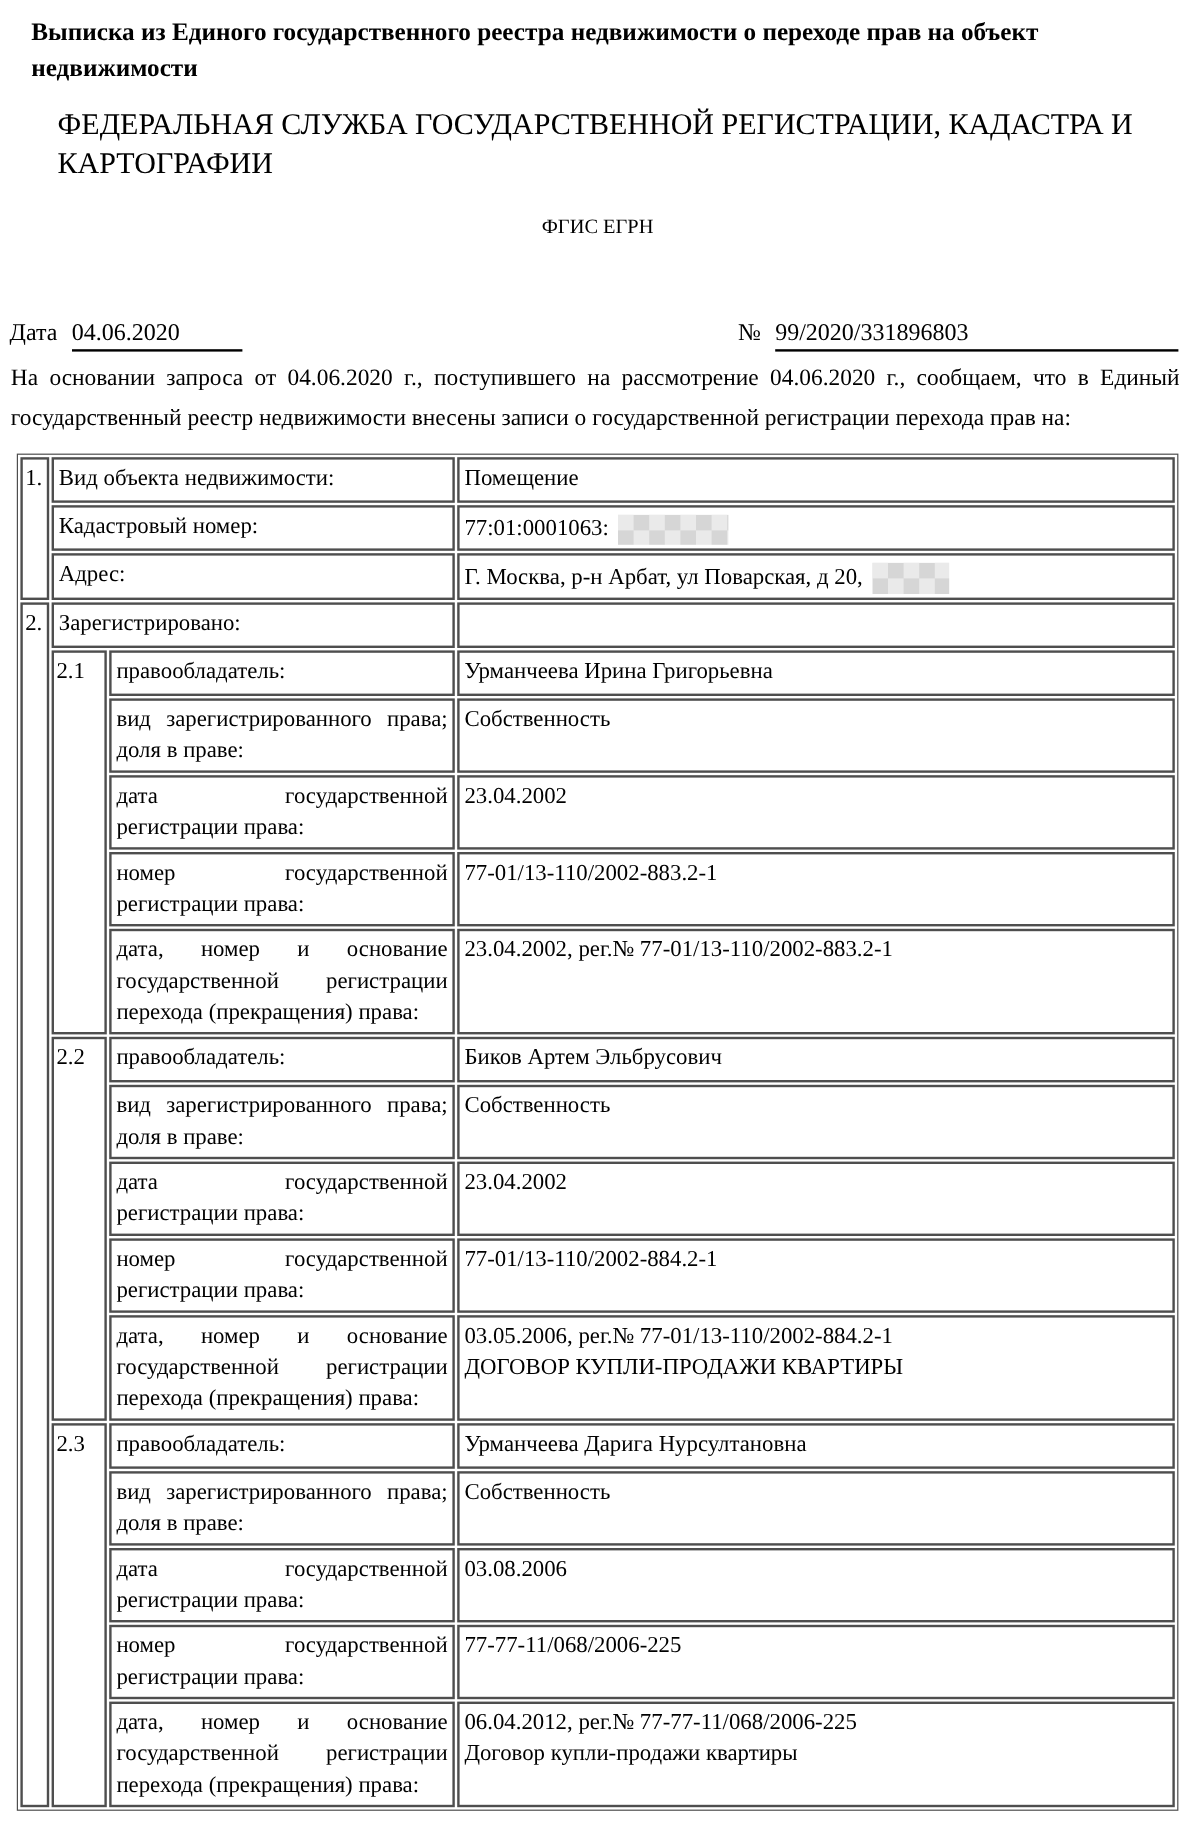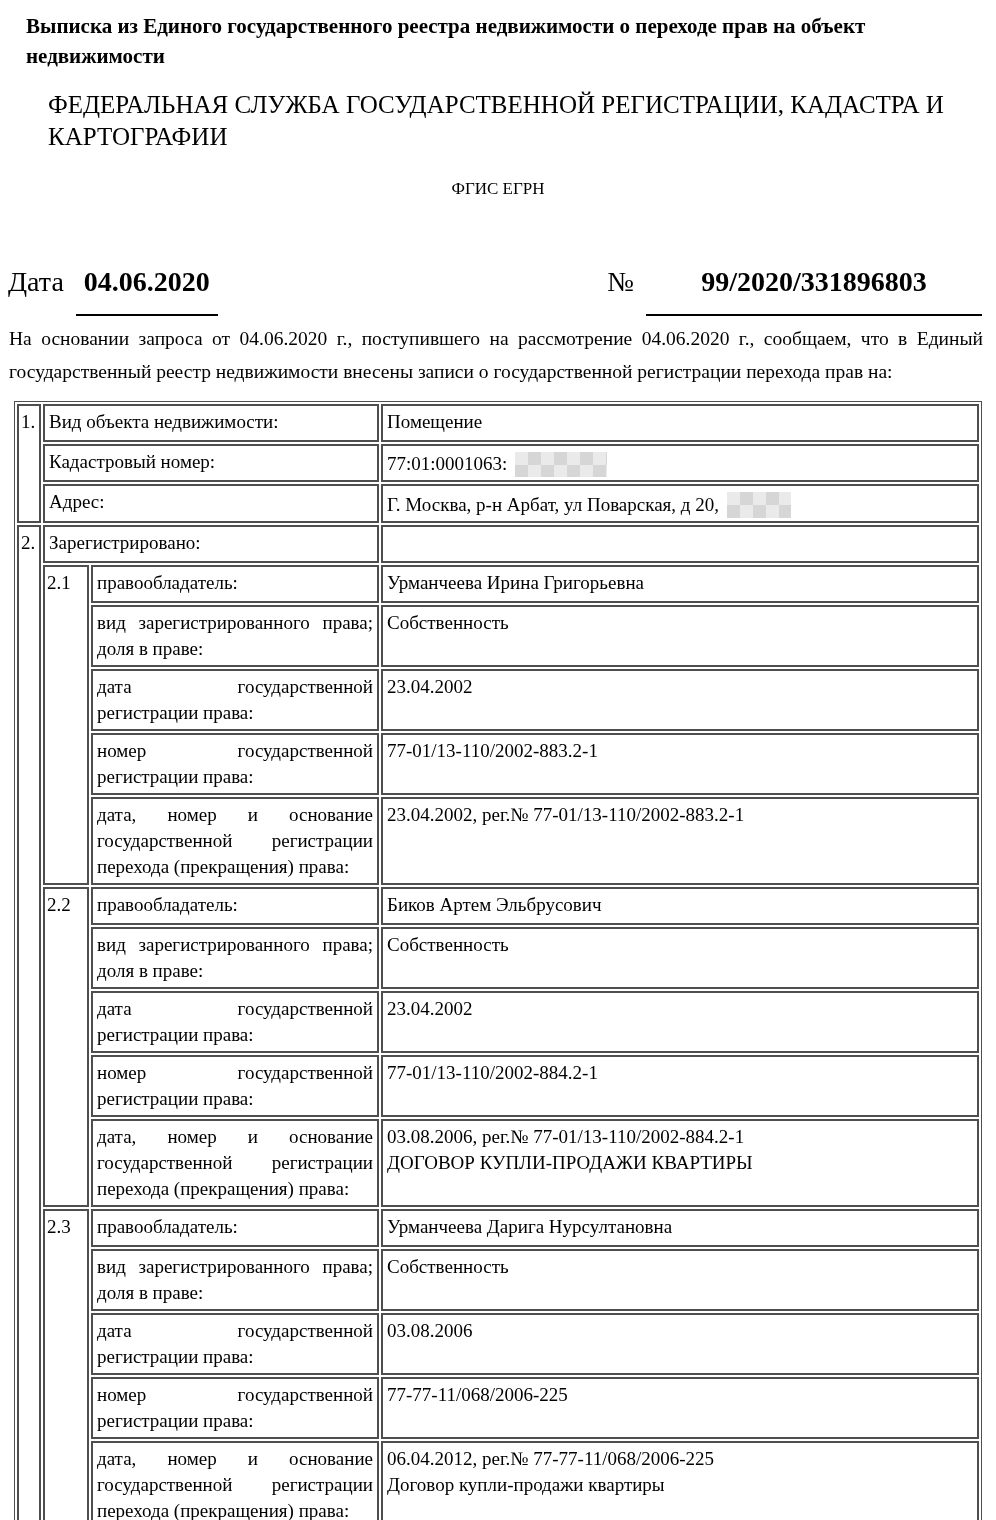--- a/index.html
+++ b/index.html
@@ -32,27 +32,26 @@
     margin: 25px 0 0;
     font-size: 17px;
     font-weight: normal;
     text-align: center;
     line-height: 1.2;
   }
   .date-row {
     display: flex;
     align-items: baseline;
     margin: 32px 14px 0 8px;
-    font-size: 28px;
+    font-size: 20px;
   }
   .uline-field {
     border-bottom: 2px solid #000;
-    text-align: center;
-    padding-bottom: 16px;
-    font-weight: bold;
+    text-align: left;
+    padding-bottom: 2px;
   }
   .date-field { width: 142px; margin-left: 12px; }
   .right-group { margin-left: auto; display: flex; align-items: baseline; }
   .number-field { width: 336px; margin-left: 12px; margin-top: 35px; }
   .intro-par {
     margin: 6px 13px 0 9px;
     font-size: 19.5px;
     line-height: 33px;
     text-align: justify;
   }
@@ -176,21 +175,21 @@
     <td class="lbl">дата государственной регистрации права:</td>
     <td class="val">23.04.2002</td>
   </tr>
   <tr>
     <td class="lbl">номер государственной регистрации права:</td>
     <td class="val">77-01/13-110/2002-884.2-1</td>
   </tr>
   <tr>
     <td class="lbl">дата, номер и основание государственной регистрации перехода (прекращения) права:</td>
     <td class="val">
-      <div class="val-line">03.08.2006, рег.№ 77-01/13-110/2002-884.2-1</div>
+      <div class="val-line">03.05.2006, рег.№ 77-01/13-110/2002-884.2-1</div>
       <div class="val-line">ДОГОВОР КУПЛИ-ПРОДАЖИ КВАРТИРЫ</div>
     </td>
   </tr>
 
   <tr class="single">
     <td class="subnum" rowspan="5">2.3</td>
     <td class="lbl">правообладатель:</td>
     <td class="val">Урманчеева Дарига Нурсултановна</td>
   </tr>
   <tr>

